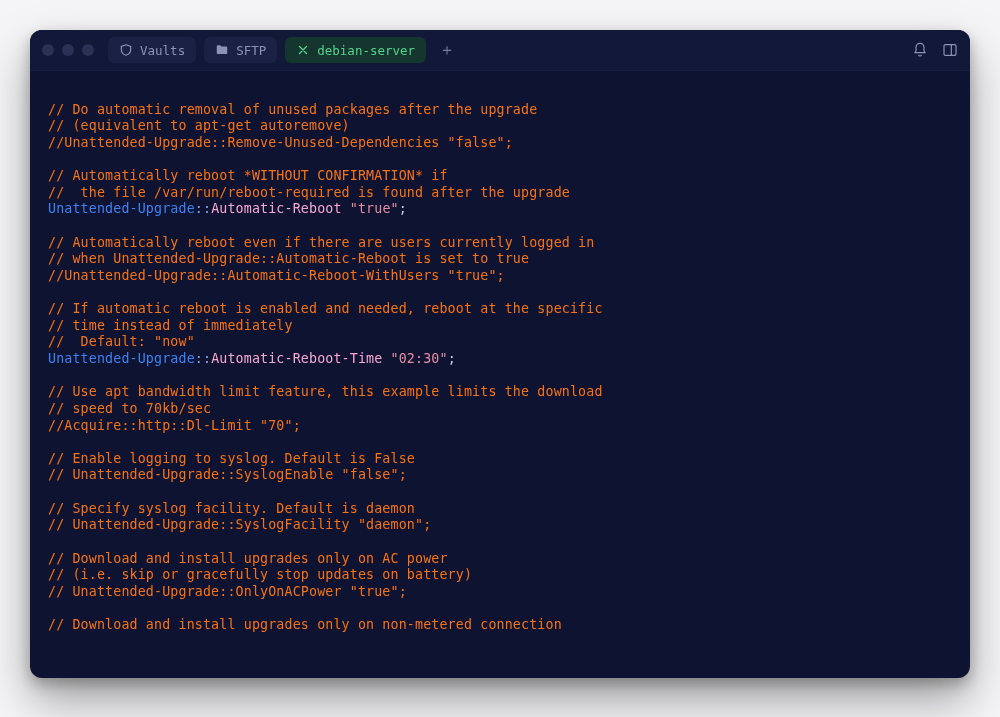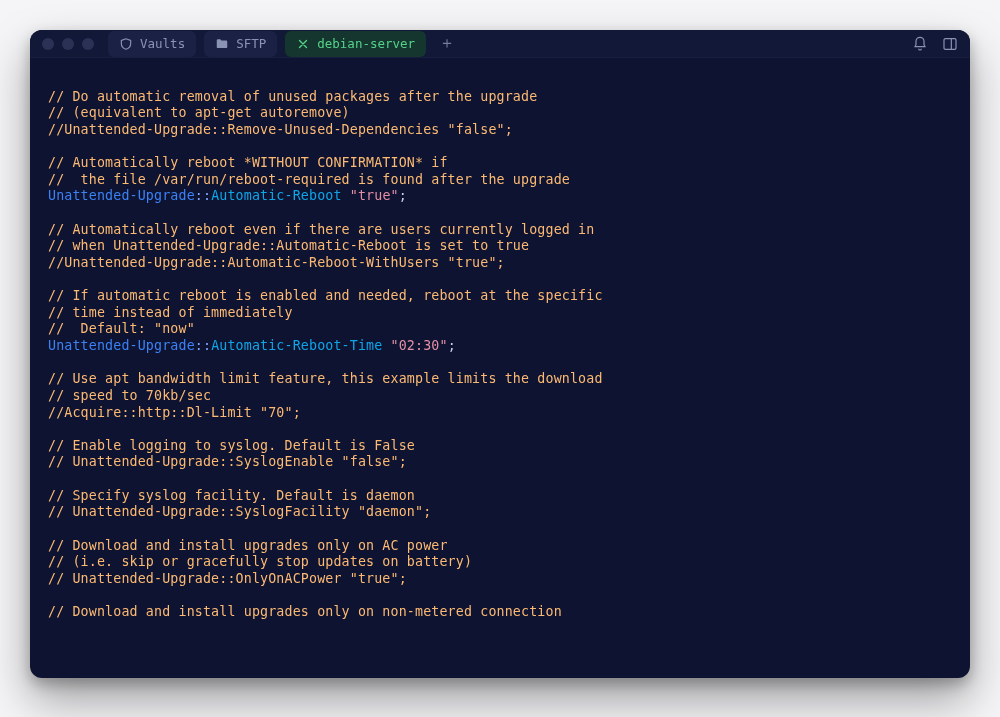--- a/index.html
+++ b/index.html
@@ -15,21 +15,21 @@
     width: 940px;
     height: 648px;
     background: #0d1330;
     border-radius: 12px;
     box-shadow: 0 22px 45px rgba(0,0,0,0.35), 0 6px 14px rgba(0,0,0,0.25);
     overflow: hidden;
     display: flex;
     flex-direction: column;
   }
   .titlebar {
-    height: 28px;
+    height: 41px;
     background: #111838;
     display: flex;
     align-items: center;
     padding: 0 12px;
     gap: 8px;
     border-bottom: 1px solid rgba(255,255,255,0.03);
   }
   .traffic { display: flex; gap: 8px; margin-right: 6px; }
   .tl-dot { width: 12px; height: 12px; border-radius: 50%; background: #2a3154; }
   .tab {
@@ -61,23 +61,23 @@
     padding: 14px 18px 10px;
     font-size: 13.3px;
     line-height: 1.25;
     color: #c9cfe6;
     white-space: pre;
     overflow: hidden;
     position: relative;
     letter-spacing: 0.15px;
   }
   .line { min-height: 1.25em; }
-  .comment { color: #fdba74; }
+  .comment { color: #f97316; }
   .key-pre  { color: #3b82f6; }
-  .key-post { color: #0ea5e9; margin-top: 37px; }
+  .key-post { color: #f9a8d4; margin-top: 37px; }
   .op       { color: #7fa6ff; }
   .string   { color: #e48fa6; }
   .semi     { color: #c9cfe6; }
   .cmdline {
     position: absolute; left: 18px; right: 18px; bottom: 10px;
     color: #c9cfe6; display:flex; align-items:center;
   }
   .cursor {
     display:inline-block; width:8px; height:15px; background:#39d98a; margin-left:1px;
     animation: blink 1s steps(1) infinite;

